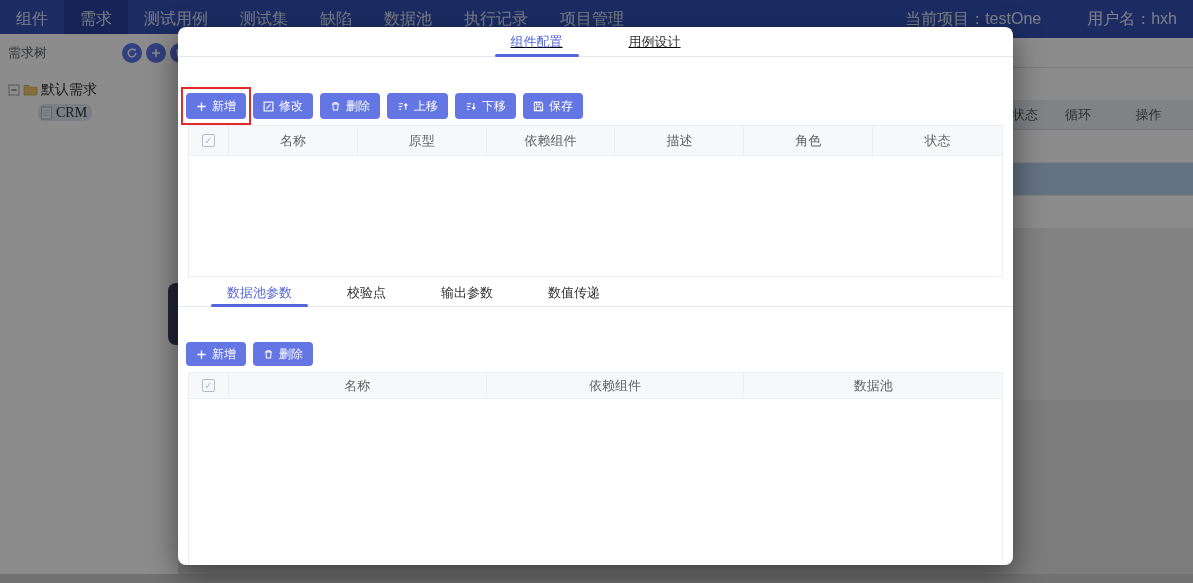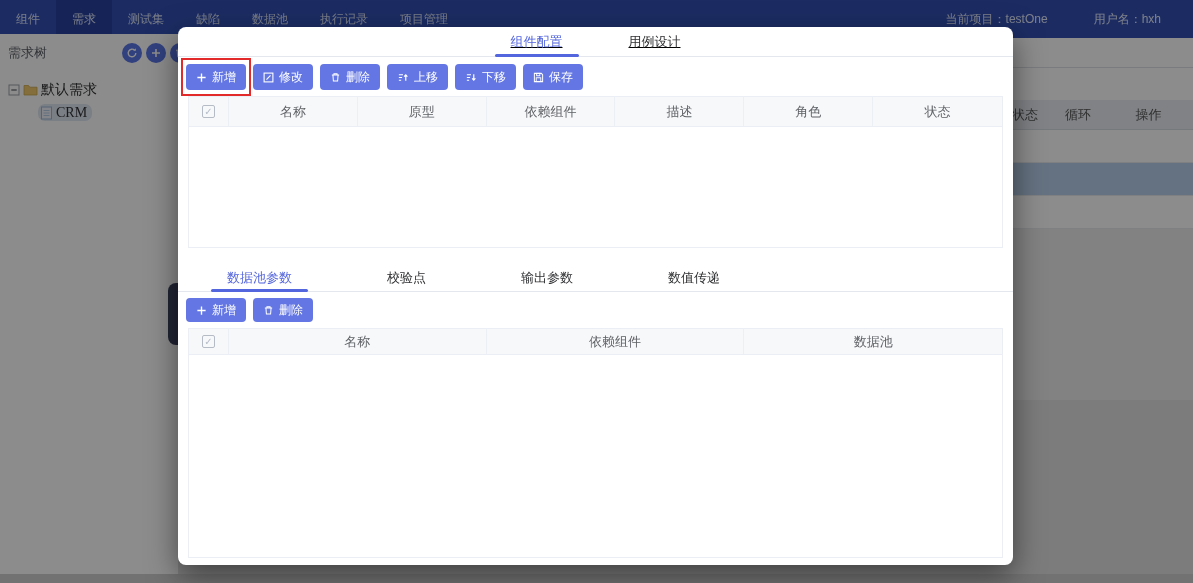--- a/index.html
+++ b/index.html
@@ -5,25 +5,25 @@
   * { box-sizing: border-box; margin: 0; padding: 0; }
   html,body { width:1193px; height:583px; }
   body {
     position: relative; overflow: hidden;
     font-family: "Liberation Sans", sans-serif;
     background: #fff;
   }
   
   .page { position:absolute; inset:0; z-index:1; }
   .navbar { height:38px; background:#3351b5; display:flex; align-items:stretch;
-            color:#dce3f7; font-size:12px;justify-content:space-between; }
+            color:#dce3f7; font-size:16px;justify-content:space-between; }
   .nav-item { padding:0 16px; display:flex; align-items:center; cursor:pointer; white-space:nowrap; }
   .nav-item.active { background:#27409e; }
   .nav-spacer { flex:1; }
-  .nav-info { display:flex; align-items:center; gap:46px; padding-right:32px; color:#e3e9fb; }
+  .nav-info { display:flex; align-items:center; gap:46px; padding-right:16px; color:#e3e9fb; }
 
   .sidebar { position:absolute; left:0; top:34px; width:178px; bottom:0; background:#fff; }
   .sidebar-header { display:flex; align-items:center; justify-content:space-between;
                     padding:9px 0 7px 8px; }
   .sidebar-title { font-size:13px; color:#5a5e66; }
   .sidebar-actions { display:flex; gap:4px; margin-right:-12px; }
   .icon-btn { width:20px; height:20px; border-radius:50%; background:#5a75e6;
               display:flex; align-items:center; justify-content:center; cursor:pointer; flex:none; }
   .tree { padding:8px 0 0 8px; font-size:14px; color:#303133; }
   .tree-row { display:flex; align-items:center; gap:3px; height:23px; cursor:pointer;font-family:Liberation Serif, serif; }
@@ -51,51 +51,52 @@
            z-index:10; overflow:hidden; }
   .modal-tabs { height:30px; display:flex; justify-content:center; gap:58px;
                 border-bottom:1px solid #e4e7ed; font-size:13px;text-decoration:underline; }
   .mtab { display:flex; align-items:center; padding:0 4px; color:#303133; position:relative; cursor:pointer; }
   .mtab.active { color:#5466dd; }
   .mtab.active::after { content:""; position:absolute; bottom:-1px; left:-12px; right:-12px;
                         height:3px; border-radius:2px; background:#5466dd; }
   .toolbar { display:flex; gap:7px; padding:7px 0 6px 8px; align-items:center; }
   .btn { height:26px; display:inline-flex; align-items:center; gap:5px; background:#6376e3;
          color:#fff; font-size:12px; border:none; border-radius:4px; padding:0 10px;
-         position:relative; cursor:pointer; white-space:nowrap; }
+         position:relative; cursor:pointer; white-space:nowrap;margin-top:29px; }
   .btn svg { flex:none; }
   .red-box { position:absolute; inset:-6px -5px; border:2px solid #e22a2a; pointer-events:none; }
 
   .data-table { margin:0 10px; border:1px solid #ebeef5; }
   .dt-header { display:grid; background:#f6f8fa; align-items:center; font-size:13px;
                color:#606266; border-bottom:1px solid #ebeef5; text-align:center; }
   .dt-header.cols7 { grid-template-columns:40px repeat(6, 1fr); height:30px; }
   .dt-header.cols4 { grid-template-columns:40px repeat(3, 1fr); height:26px; }
   .dt-header > div { border-right:1px solid #eceff4; height:100%; display:flex;
                      align-items:center; justify-content:center; }
   .dt-header > div:last-child { border-right:none; }
   .dt-body { background:#fff; }
   .dt-body.upper { height:120px; }
   .dt-body.lower { height:202px; }
   .cb { width:13px; height:13px; border:1px solid #b6bcc6; border-radius:2px;
         color:#b6bcc6; font-size:10px; line-height:11px; text-align:center; cursor:pointer; }
 
-  .sub-tabs { display:flex; padding-left:45px; gap:87px; height:28px; margin-top:16px;
+  .sub-tabs { display:flex; padding-left:45px; gap:47px; height:28px; margin-top:2px;
               border-bottom:1px solid #e4e7ed; font-size:13px; }
   .toolbar2 { display:flex; gap:7px; padding:6px 0 6px 8px; }
   .toolbar2 .btn { height:24px; }
 </style>
 </head>
 <body>
 
 <div class="page">
 
   <div class="navbar">
     <span class="nav-item">组件</span>
     <span class="nav-item active">需求</span>
+    <span class="nav-item">测试用例</span>
     <span class="nav-item">测试集</span>
     <span class="nav-item">缺陷</span>
     <span class="nav-item">数据池</span>
     <span class="nav-item">执行记录</span>
     <span class="nav-item">项目管理</span>
     <span class="nav-spacer"></span>
     <span class="nav-info">
       <span>当前项目：testOne</span>
       <span>用户名：hxh</span>
     </span>

